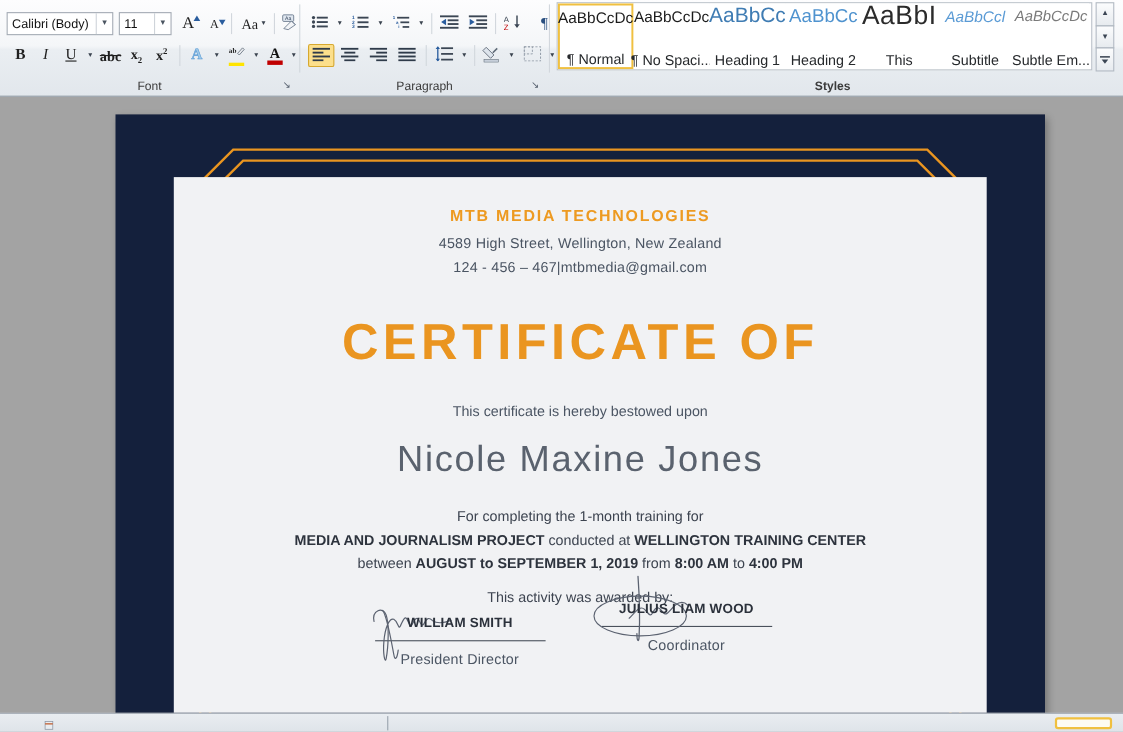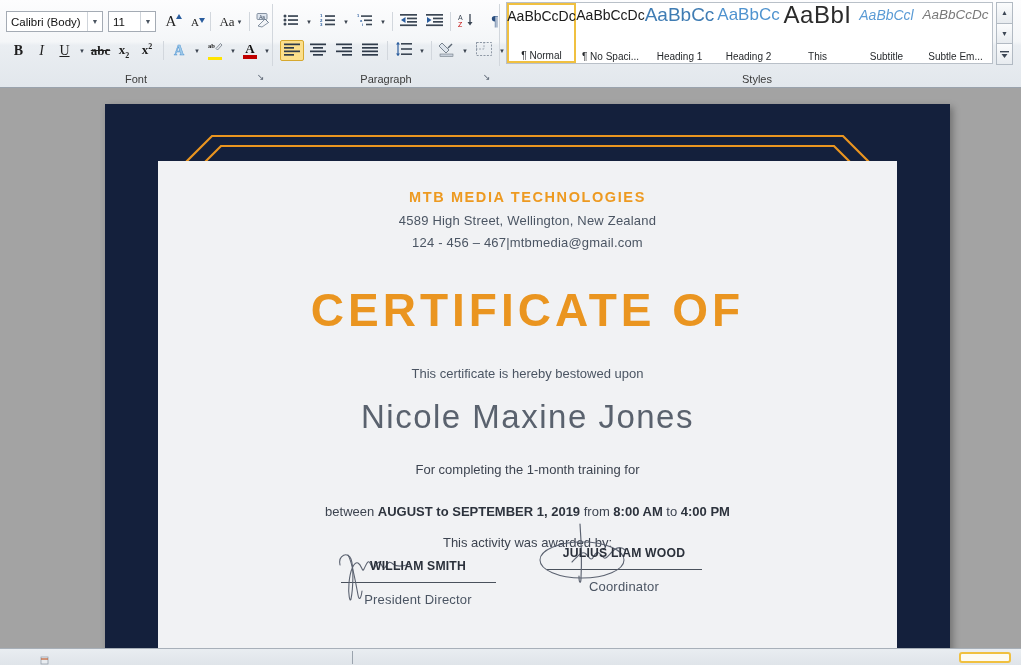--- a/index.html
+++ b/index.html
@@ -95,21 +95,21 @@
   }
   .style-item {
     width: 69px; height: 100%;
     display: flex; flex-direction: column;
     align-items: center; justify-content: space-between;
     border: 1px solid transparent; cursor: pointer;
     background: #fff;
   }
   .style-item.sel { border: 2px solid #f0c040; background:#fff; }
   .style-prev { font-size: 14px; color: #1b1b1b; line-height: 22px; white-space: nowrap; }
-  .style-name { font-size: 10px; color: #26292c; margin-top: 3px; white-space: nowrap; }
+  .style-name { font-size: 13px; color: #26292c; margin-top: 3px; white-space: nowrap; }
   .sp-h1 { font-size: 19px; color: #3f7cb3; }
   .sp-h2 { font-size: 17px; color: #4f93cf; }
   .sp-title { font-size: 24px; color: #2b2b2b; font-weight: 300; letter-spacing:.5px;}
   .sp-sub { font-size: 14px; color: #5b9bd5; font-style: italic; }
   .sp-subem { font-size: 13.5px; color: #7a7a7a; font-style: italic; }
   #style-scroll {
     position: absolute; left: 996px; top: 2px; width: 17px; height: 62px;
     display: flex; flex-direction: column;
   }
   .ss-btn {
@@ -488,21 +488,21 @@
       <span class="caret">▼</span>
     </div>
 
     <div class="rgroup-label">Paragraph</div>
     <div class="dlg-launcher" style="right:6px;">↘</div>
   </div>
 
   <div class="rgroup-sep" style="left:499px;"></div>
 
   <div class="rgroup" style="left:501px; width:520px;">
-    <div class="rgroup-label" style="text-align:center; left:0; width:512px;">Styles</div>
+    <div class="rgroup-label" style="text-align:center; left:0; width:512px;font-weight:bold;">Styles</div>
   </div>
 
   <div id="stylebox">
     <div class="style-item sel">
       <span class="style-prev">AaBbCcDc</span>
       <span class="style-name">¶ Normal</span>
     </div>
     <div class="style-item">
       <span class="style-prev">AaBbCcDc</span>
       <span class="style-name">¶ No Spaci...</span>
@@ -560,20 +560,23 @@
       <div id="org-contact" class="c-center">124 - 456 – 467|mtbmedia@gmail.com</div>
 
       <div id="cert-title" class="c-center">CERTIFICATE OF</div>
 
       <div id="bestow" class="c-center">This certificate is hereby bestowed upon</div>
 
       <div id="recipient" class="c-center">Nicole Maxine Jones</div>
 
       <div id="d1" class="detail c-center">For completing the 1-month training for</div>
 
+      <div id="d2" class="detail c-center">
+        <b>MEDIA AND JOURNALISM PROJECT</b><span> conducted at </span><b>WELLINGTON TRAINING CENTER</b>
+      </div>
 
       <div id="d3" class="detail c-center">
         <span>between </span><b>AUGUST to SEPTEMBER 1, 2019</b><span> from </span><b>8:00 AM</b><span> to </span><b>4:00 PM</b>
       </div>
 
       <div id="d4" class="detail c-center">This activity was awarded by:</div>
 
       <div class="sig-block" id="sig-left">
         <svg class="sig-svg" viewBox="0 0 200 70">
           <path d="M22 32 C20 22, 30 18, 33 26 C36 34, 35 56, 33 66 C32 70, 30 62, 31 50

